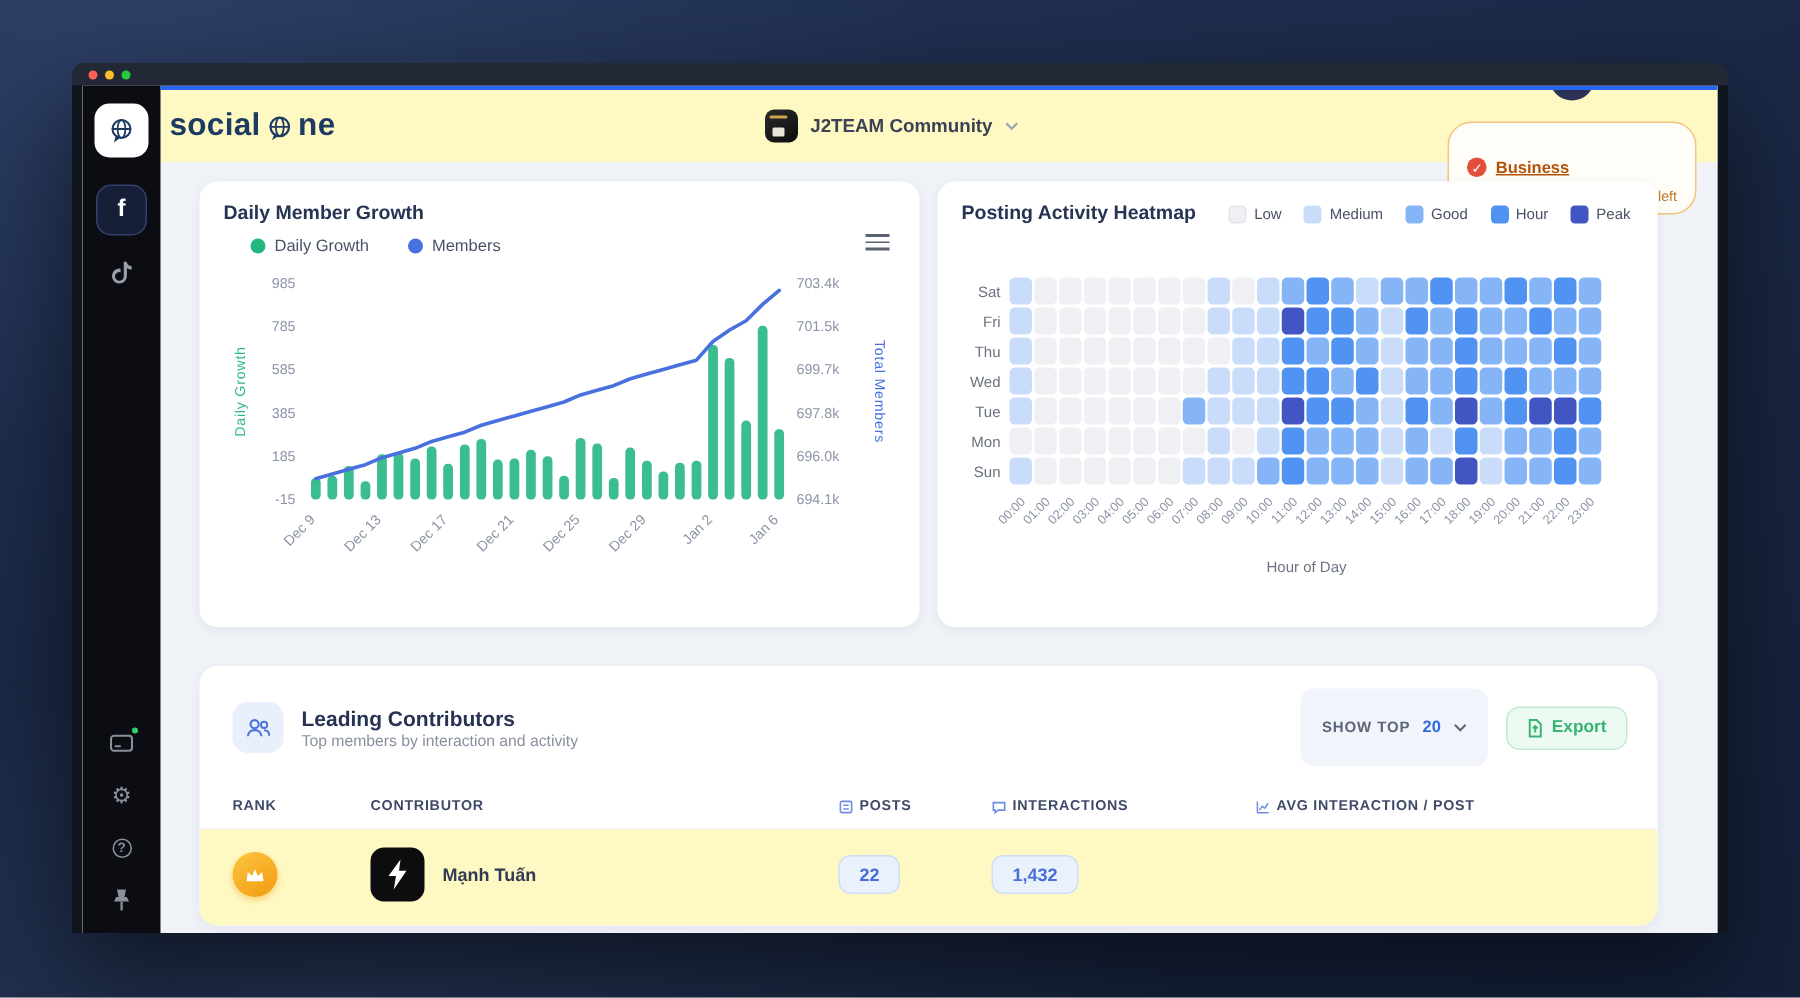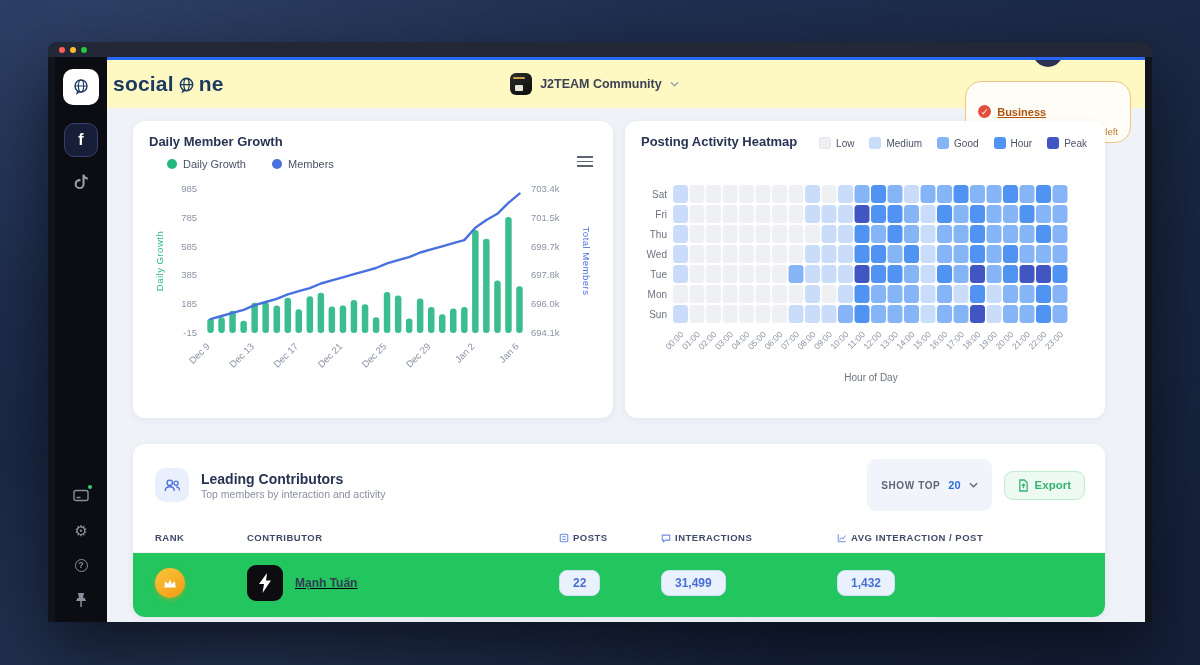--- a/index.html
+++ b/index.html
@@ -77,21 +77,21 @@
   .leading-title { font-size:14px; font-weight:bold; color:#273352; }
   .leading-sub { font-size:10.5px; color:#8a90a2; margin-top:1px; }
   .leading-controls { margin-left:auto; display:flex; gap:12px; align-items:center; }
   .show-top { display:flex; align-items:center; gap:8px; background:#f1f4fa; border-radius:9px; padding:20px 14px; cursor:pointer; }
   .show-top-label { font-size:10px; font-weight:bold; color:#5c6578; letter-spacing:.6px; }
   .show-top-value { font-size:11px; font-weight:bold; color:#2f6bdf; }
   .export-btn { display:flex; align-items:center; gap:6px; background:#ecfaf1; border:1px solid #c3e9d1; border-radius:9px; padding:7px 13px; font-size:11.5px; font-weight:600; color:#36b374; cursor:pointer; }
   .tbl-grid { display:grid; grid-template-columns:92px 312px 102px 176px auto; align-items:center; }
   .tbl-head { padding:8px 0 9px 22px; border-bottom:1px solid #f0f2f6; }
   .th { font-size:9.5px; font-weight:bold; color:#3e4a68; letter-spacing:.5px; display:flex; align-items:center; gap:4px; }
-  .row-1 { background:#22c55e; padding:10px 0 14px 22px; height:64px;text-decoration:underline; }
+  .row-1 { background:#fef9c3; padding:10px 0 14px 22px; height:64px; }
   .crown-badge { width:30px; height:30px; border-radius:50%; background:linear-gradient(145deg,#fbc53e,#f29b12); display:flex; align-items:center; justify-content:center; box-shadow:0 2px 5px rgba(242,155,18,.45); }
   .contrib { display:flex; align-items:center; gap:12px; }
   .contrib-avatar { width:36px; height:36px; border-radius:9px; background:#0d0d0f; position:relative; display:flex; align-items:center; justify-content:center; }
   .contrib-name { font-size:12px; font-weight:600; color:#333b52; }
   .pill { display:inline-block; background:#e9f1fd; border:1px solid #cfdef8; border-radius:8px; padding:5px 13px; font-size:12px; font-weight:bold; color:#4a6fd4; }
 </style>
 </head>
 <body>
 
 <div class="window">
@@ -568,20 +568,19 @@
             <div class="contrib">
               <div class="contrib-avatar">
                 <svg width="18" height="22" viewBox="0 0 18 22">
                   <path d="M11 1 L3 12 L8 12 L6.5 21 L15 8.5 L10 8.5 Z" fill="#fff"></path>
                 </svg>
 
               </div>
               <span class="contrib-name">Mạnh Tuấn</span>
             </div>
             <div><span class="pill">22</span></div>
-            <div><span class="pill">31,499</span></div>
             <div><span class="pill">1,432</span></div>
           </div>
         </div>
       </div>
     </div>
   </div>
 </div>
 
 </body></html>

